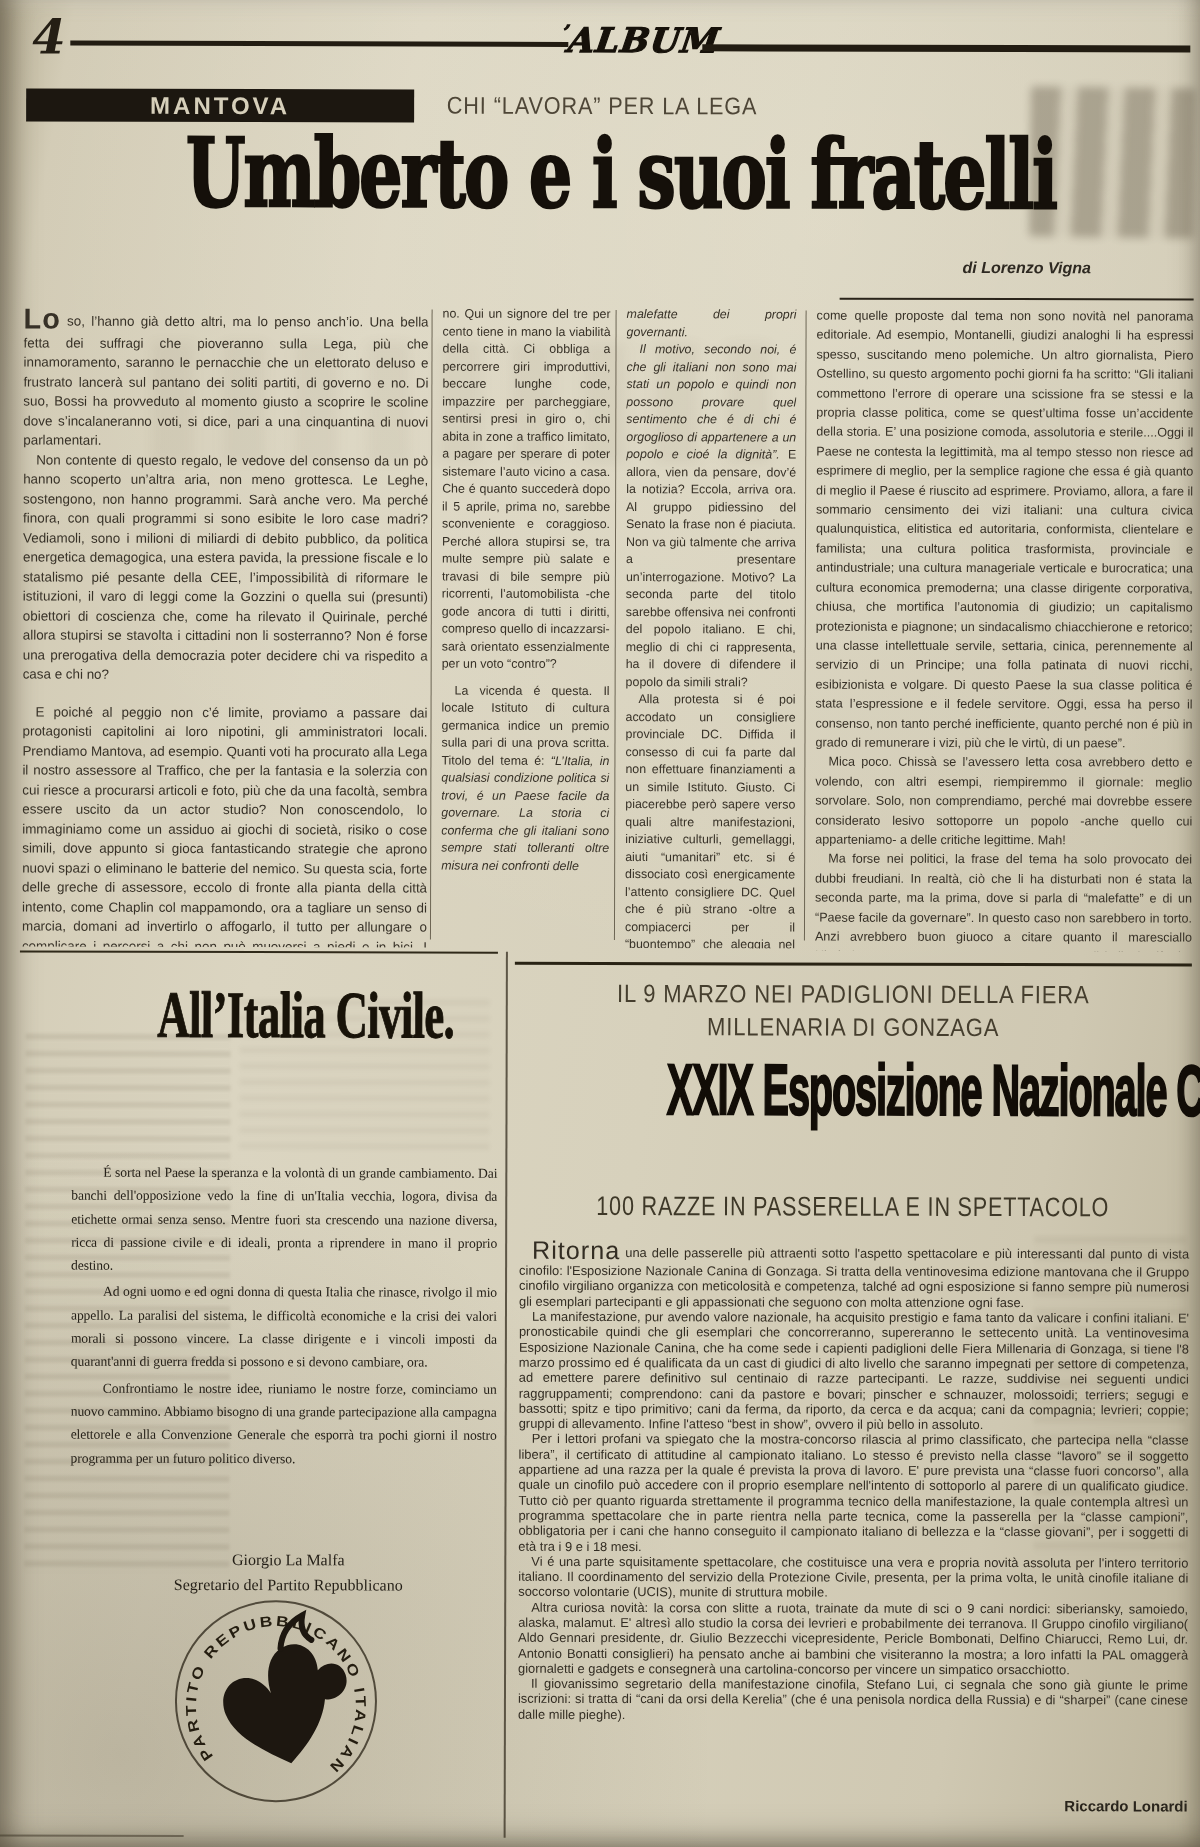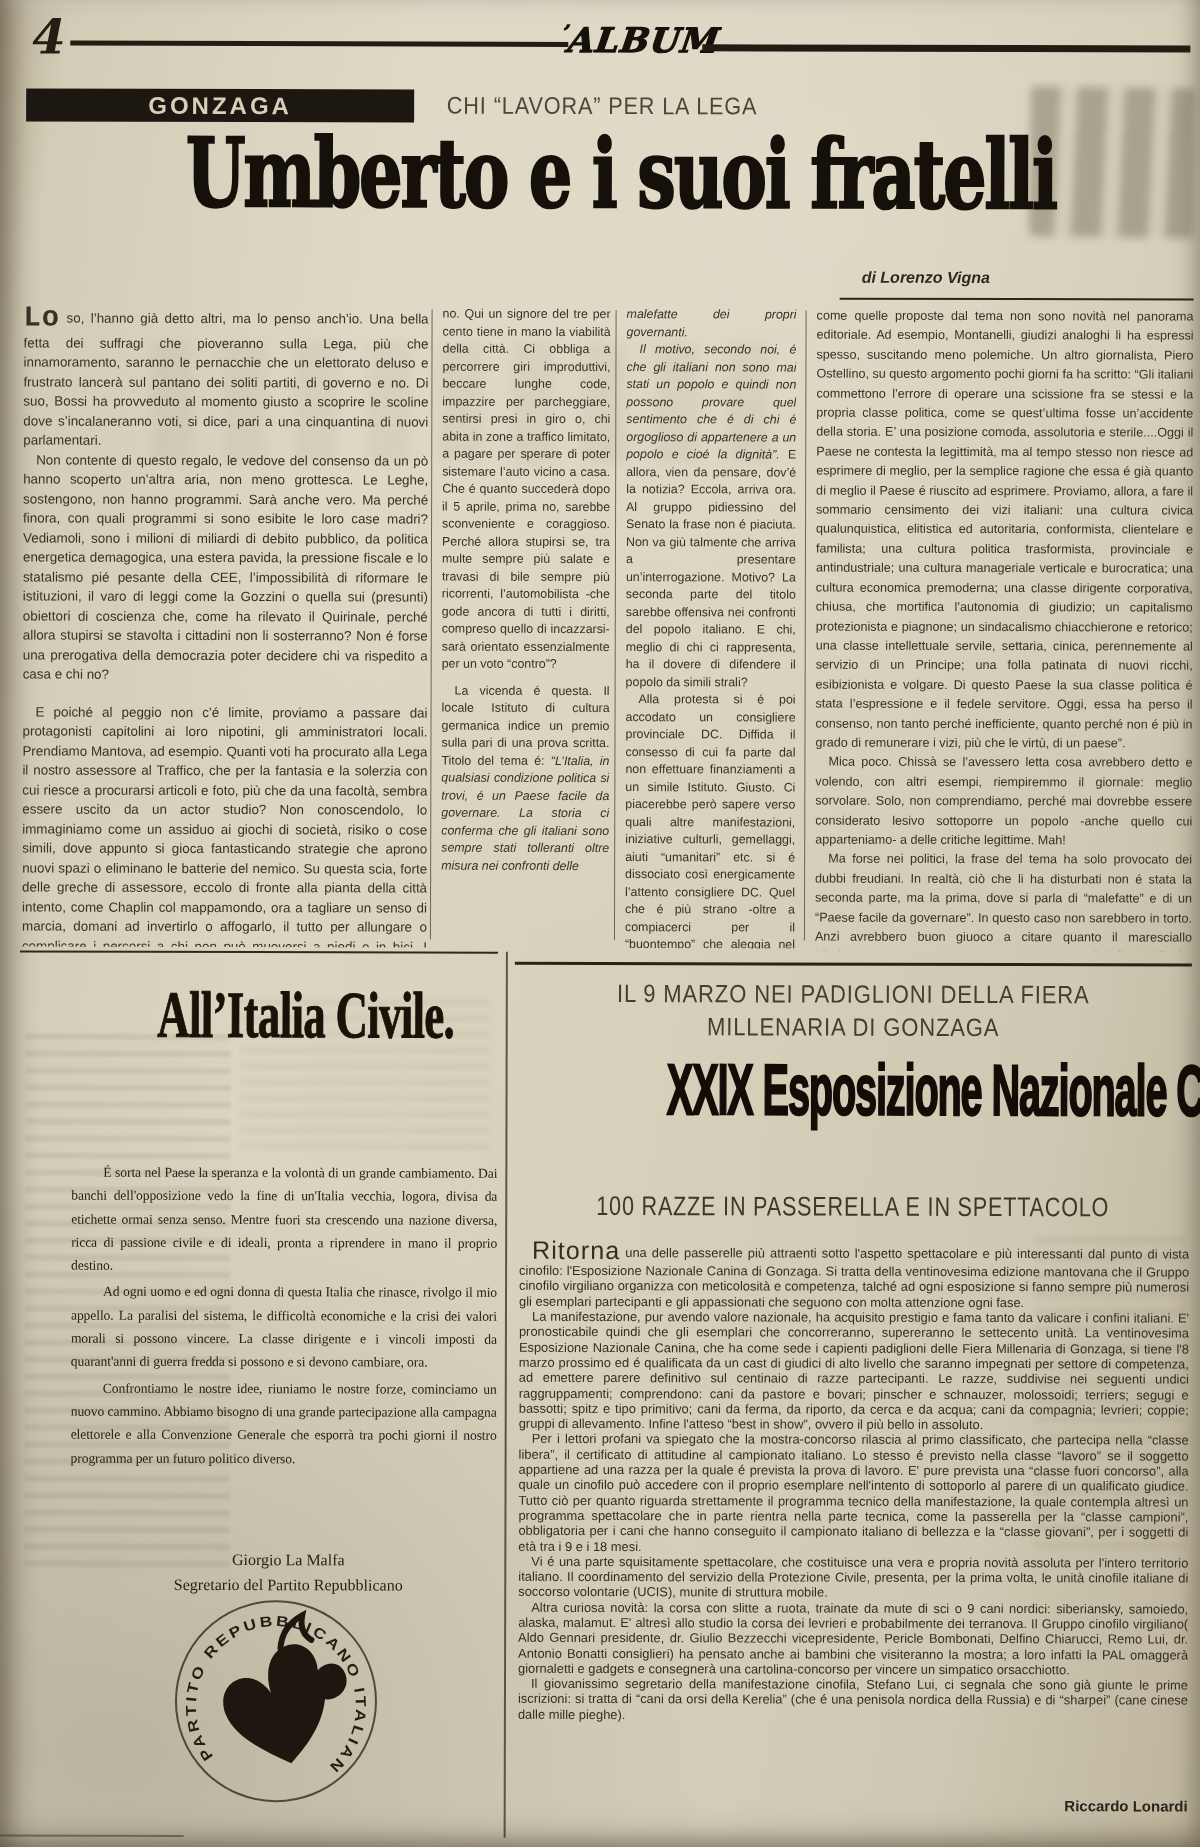--- a/index.html
+++ b/index.html
@@ -32,35 +32,35 @@
 
   
   .mantova-bar{left:24px;top:90px;width:388px;height:33px;background:#1c1710;
     display:flex;align-items:center;justify-content:center;}
   .mantova-bar span{font-weight:700;font-size:24px;letter-spacing:3px;color:#d6cfba;}
   .kicker{left:420px;top:92px;width:360px;text-align:center;color:#4e4637;
     font-size:24px;letter-spacing:1px;transform:scaleX(.9);white-space:nowrap;}
   .main-headline{left:20px;top:126px;width:1170px;text-align:center;color:#15100a;
     font:700 95px/1 "DejaVu Serif",serif;letter-spacing:-3px;white-space:nowrap;
     transform:scaleX(.72);-webkit-text-stroke:2.4px #15100a;}
-  .byline{left:860px;top:268px;width:330px;text-align:left;
+  .byline{left:860px;top:258px;width:330px;text-align:center;
     font:italic 700 16px "Liberation Sans",sans-serif;color:#2e2921;}
   .byline-rule{left:838px;top:297px;width:354px;height:2px;background:#2a241a;}
 
   
   .col{position:absolute;top:306px;text-align:justify;color:#373127;}
   .col p{margin:0;text-indent:13px;}
   .col p.noind{text-indent:0;}
   .col p.gap{margin-top:18px;}
   .col p.sgap{margin-top:9px;}
   .col-1{left:22px;width:405px;font-size:13.4px;line-height:19.5px;height:642px;overflow:hidden;}
   .col-2{left:441px;width:168px;font-size:12.4px;line-height:17.5px;height:642px;overflow:hidden;}
   .col-3{left:625px;width:170px;font-size:12.4px;line-height:17.5px;height:642px;overflow:hidden;}
   .col-4{left:815px;width:377px;font-size:12.6px;line-height:19.4px;height:644px;overflow:hidden;}
-  .lead-word{font-weight:700;font-size:2.15em;line-height:1;letter-spacing:1px;vertical-align:-3px;font-family:Liberation Mono, monospace;}
+  .lead-word{font-weight:700;font-size:2.15em;line-height:1;letter-spacing:1px;vertical-align:-3px;}
   .ital{font-style:italic;}
   .vdiv{width:1px;top:310px;height:630px;background:rgba(72,64,48,.75);}
   .vdiv-1{left:430px;} .vdiv-2{left:614px;} .vdiv-3{left:804px;}
 
   
   .rule-adtop{left:20px;top:952px;width:478px;height:2px;background:#2f2919;}
   .vdiv-bottom{left:506px;top:952px;width:2px;height:886px;background:rgba(62,55,40,.8);}
   .rule-dogtop{left:515px;top:962px;width:677px;height:3px;background:#292314;}
   .bottom-edge-line{left:0;top:1836px;width:186px;height:2px;background:rgba(62,55,40,.55);}
 
@@ -120,21 +120,21 @@
     <div class="ghost ghost3"></div>
     <div class="ghost ghost3b"></div>
     <div class="ghost ghost4"></div>
 
     <div class="abs page-num">4</div>
     <div class="abs rule rule-left"></div>
     <div class="abs masthead"><span class="masthead-tick">’</span><span>ALBUM</span></div>
     <div class="abs rule rule-right"></div>
 
     <div class="abs mantova-bar">
-      <span>GONZAGA</span>
+      <span>MANTOVA</span>
     </div>
     <div class="abs kicker">CHI “LAVORA” PER LA LEGA</div>
     <div class="abs main-headline">Umberto e i suoi fratelli</div>
     <div class="abs byline">di Lorenzo Vigna</div>
     <div class="abs byline-rule"></div>
 
     <div class="col col-1">
       <p class="noind"><span class="lead-word">Lo</span><span> so, l’hanno già detto altri, ma lo penso anch’io. Una bella fetta dei suffragi che pioveranno sulla Lega, più che innamoramento, saranno le pernacchie che un elettorato deluso e frustrato lancerà sul pantano dei soliti partiti, di governo e no. Di suo, Bossi ha provveduto al momento giusto a scoprire le scoline dove s’incalaneranno voti, si dice, pari a una cinquantina di nuovi parlamentari.</span></p>
       <p>Non contente di questo regalo, le vedove del consenso da un pò hanno scoperto un’altra aria, non meno grottesca. Le Leghe, sostengono, non hanno programmi. Sarà anche vero. Ma perché finora, con quali programmi si sono esibite le loro case madri? Vediamoli, sono i milioni di miliardi di debito pubblico, da politica energetica demagogica, una estera pavida, la pressione fiscale e lo statalismo pié pesante della CEE, l’impossibilità di riformare le istituzioni, il varo di leggi come la Gozzini o quella sui (presunti) obiettori di coscienza che, come ha rilevato il Quirinale, perché allora stupirsi se stavolta i cittadini non li sosterranno? Non é forse una prerogativa della democrazia poter decidere chi va rispedito a casa e chi no?</p>
       <p class="gap">E poiché al peggio non c’é limite, proviamo a passare dai protagonisti capitolini ai loro nipotini, gli amministratori locali. Prendiamo Mantova, ad esempio. Quanti voti ha procurato alla Lega il nostro assessore al Traffico, che per la fantasia e la solerzia con cui riesce a procurarsi articoli e foto, più che da una facoltà, sembra essere uscito da un actor studio? Non conoscendolo, lo immaginiamo come un assiduo ai giochi di società, risiko o cose simili, dove appunto si gioca fantasticando strategie che aprono nuovi spazi o eliminano le batterie del nemico. Su questa scia, forte delle greche di assessore, eccolo di fronte alla pianta della città intento, come Chaplin col mappamondo, ora a tagliare un senso di marcia, domani ad invertirlo o affogarlo, il tutto per allungare o complicare i percorsi a chi non può muoversi a piedi o in bici. I nemici, in questo gioco, son loro.</p>

